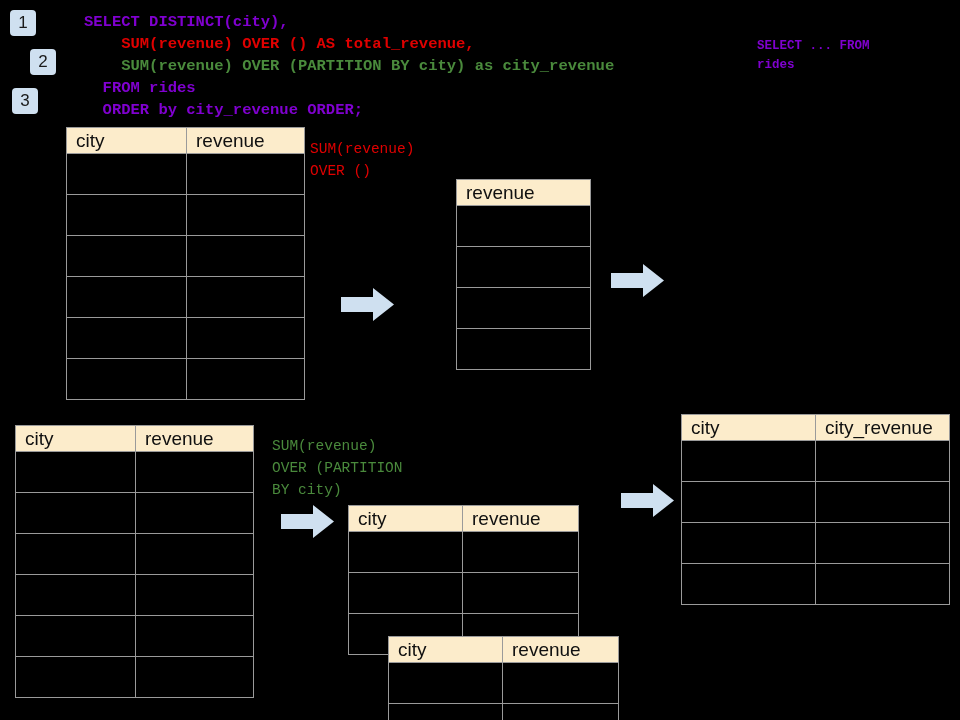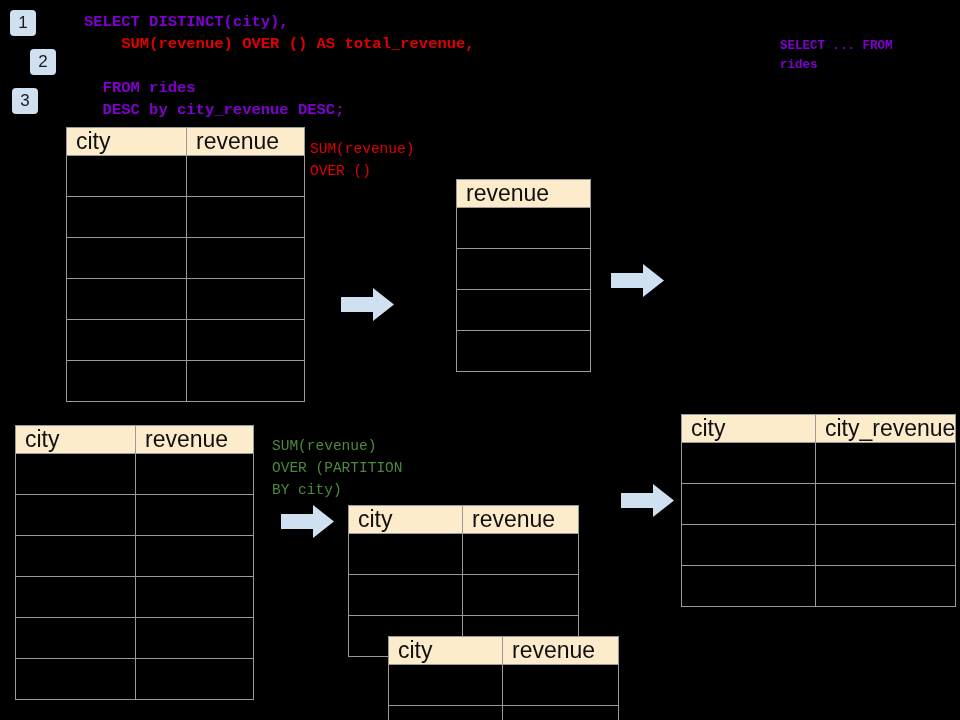--- a/index.html
+++ b/index.html
@@ -72,21 +72,21 @@
   }
   .tbl th, .tbl td {
     border: 1px solid #9a9a9a;
     padding: 0;
     margin: 0;
   }
   .tbl th {
     background: #fceccb;
     color: #101010;
     font-family: "Liberation Sans", sans-serif;
-    font-size: 23px;
+    font-size: 19px;
     font-weight: normal;
     text-align: left;
     padding-left: 9px;
     height: 26px;
     box-sizing: border-box;
   }
   .tbl td {
     background: #000000;
     height: 41px;
     box-sizing: border-box;
@@ -102,24 +102,25 @@
 <body>
 
 <div id="canvas">
 
   <div class="badge" style="left:10px; top:10px;">1</div>
   <div class="badge" style="left:30px; top:49px;">2</div>
   <div class="badge" style="left:12px; top:88px;">3</div>
 
   <div class="code code-main c-purple" style="left:84px; top:12px;">SELECT DISTINCT(city),</div>
   <div class="code code-main c-red" style="left:84px; top:34px;">    SUM(revenue) OVER () AS total_revenue,</div>
+  <div class="code code-main c-green" style="left:84px; top:56px;">    SUM(revenue) OVER (PARTITION BY city) as city_revenue</div>
   <div class="code code-main c-purple" style="left:84px; top:78px;text-align:right;">  FROM rides</div>
-  <div class="code code-main c-purple" style="left:84px; top:100px;">  DESC by city_revenue DESC;</div>
-
-  <div class="note-small" style="left:780px; top:37px;">SELECT ... FROM
+  <div class="code code-main c-purple" style="left:84px; top:100px;">  ORDER by city_revenue ORDER;</div>
+
+  <div class="note-small" style="left:757px; top:37px;">SELECT ... FROM
 rides</div>
 
   <div class="note c-red" style="left:310px; top:138px;">SUM(revenue)
 OVER ()</div>
 
   <div class="note c-green" style="left:272px; top:435px;">SUM(revenue)
 OVER (PARTITION
 BY city)</div>
 
   <table class="tbl" id="t-rides-top" style="left: 66px; top: 127px;">

